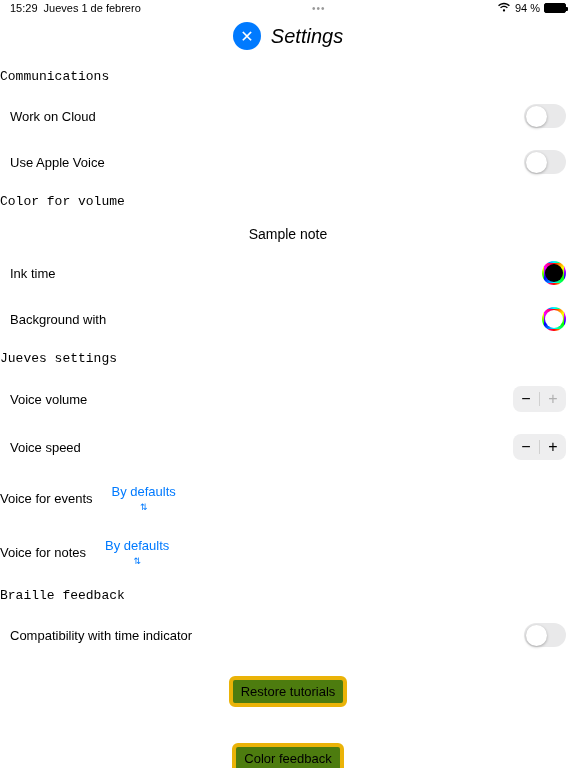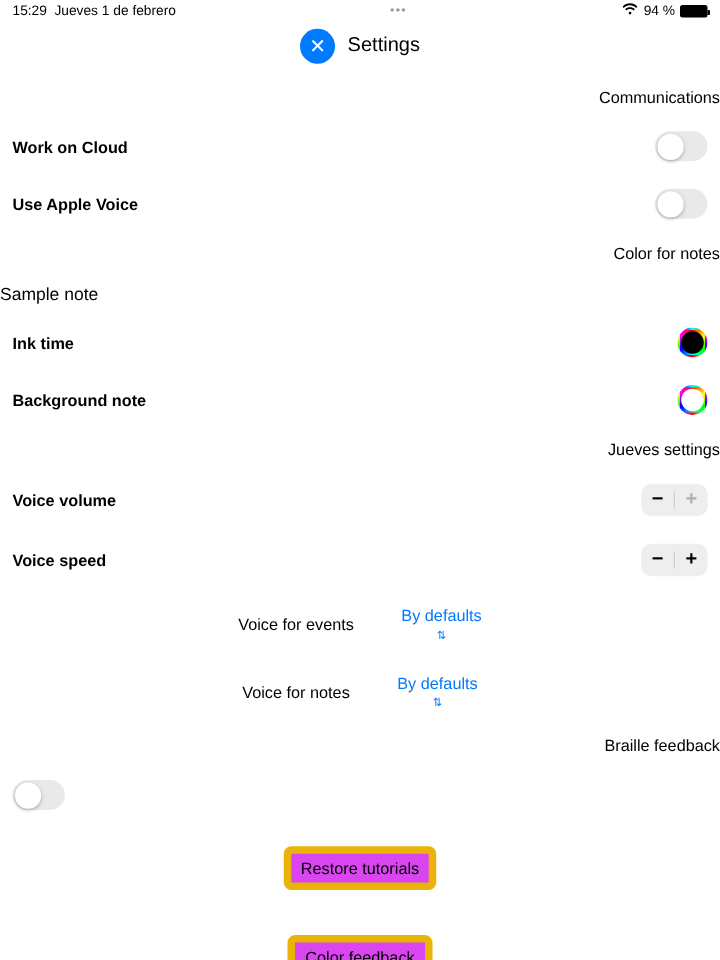--- a/index.html
+++ b/index.html
@@ -32,76 +32,76 @@
     .header {
       display: flex; justify-content: center; align-items: center;
       gap: 10px; margin-top: 6px; margin-bottom: 10px;
     }
     .close-btn {
       width: 28px; height: 28px; border-radius: 50%;
       background: #007aff; color: #fff;
       display: flex; align-items: center; justify-content: center;
       font-size: 16px; font-weight: 400;
     }
-    .header-title { font-size: 16px; font-weight: 400; }
+    .header-title { font-size: 20px; font-weight: 400; font-style: italic; }
     .section-header {
-      text-align: right; font-size: 13px;
+      text-align: left; font-size: 13px;
       padding: 9px 0;
+      font-family: Liberation Mono, monospace;
     }
     .row {
       display: flex; justify-content: space-between; align-items: center;
       padding: 11px 10px;
-      font-weight: bold;
     }
     .row-label { font-size: 13px; }
     .ios-toggle {
       width: 42px; height: 24px; border-radius: 12px;
       background: #e9e9ea; position: relative;
     }
     .ios-toggle::after {
       content: ""; position: absolute; top: 1.5px; left: 2px;
       width: 21px; height: 21px; border-radius: 50%; background: #fff;
       box-shadow: 0 1px 3px rgba(0,0,0,0.3);
     }
     .color-swatch {
       width: 24px; height: 24px; border-radius: 50%;
       border: 2px solid transparent;
       background-image: conic-gradient(red, yellow, lime, cyan, blue, magenta, red);
       display: flex; align-items: center; justify-content: center;
     }
     .color-inner {
       width: 18px; height: 18px; border-radius: 50%;
     }
-    .sample-note { font-size: 14px; padding: 8px 0; }
+    .sample-note { text-align: center; font-size: 14px; padding: 8px 0; }
     .stepper {
       display: flex; align-items: center;
       background: #eeeeef; border-radius: 8px;
       overflow: hidden;
     }
     .stepper-btn {
       width: 26px; height: 26px; display: flex;
       align-items: center; justify-content: center;
       font-size: 16px; color: #000;
     }
     .stepper-divider { width: 1px; height: 14px; background: #d0d0d0; }
     .picker-row {
-      display: flex; justify-content: center; align-items: center;
-      gap: 38px; padding: 13px 0;
+      display: flex; align-items: center;
+      gap: 19px; padding: 13px 0;
     }
     .picker-label { font-size: 13px; }
     .picker-value {
       color: #007aff; font-size: 13px;
       display: flex; align-items: center; gap: 3px; flex-direction: column;
     }
     .selector-icon { font-size: 9px; color: #007aff; }
     .action-btn {
       display: block;
       margin: 10px auto;
-      background: #d946ef;
-      border: 6px solid #eab308;
+      background: #4d7c0f;
+      border: 4px solid #eab308;
       border-radius: 6px;
       padding: 4px 8px;
       color: #000;
       font-size: 13px;
       font-weight: 400;
     }
     .action-block { padding: 8px 0; }
   </style>
 </head>
 <body>
@@ -135,33 +135,33 @@
 <div class="row">
   <span class="row-label">Work on Cloud</span>
   <div class="ios-toggle"></div>
 </div>
 
 <div class="row">
   <span class="row-label">Use Apple Voice</span>
   <div class="ios-toggle"></div>
 </div>
 
-<div class="section-header">Color for notes</div>
+<div class="section-header">Color for volume</div>
 
 <div class="sample-note">Sample note</div>
 
 <div class="row">
   <span class="row-label">Ink time</span>
   <div class="color-swatch">
     <div class="color-inner" style="background:#000000"></div>
   </div>
 </div>
 
 <div class="row">
-  <span class="row-label">Background note</span>
+  <span class="row-label">Background with</span>
   <div class="color-swatch">
     <div class="color-inner" style="background:#ffffff"></div>
   </div>
 </div>
 
 <div class="section-header">Jueves settings</div>
 
 <div class="row">
   <span class="row-label">Voice volume</span>
   <div class="stepper">
@@ -192,20 +192,21 @@
   <span class="picker-label">Voice for notes</span>
   <span class="picker-value">
     <span>By defaults</span>
     <span class="selector-icon">⇅</span>
   </span>
 </div>
 
 <div class="section-header">Braille feedback</div>
 
 <div class="row">
+  <span class="row-label">Compatibility with time indicator</span>
   <div class="ios-toggle"></div>
 </div>
 
 <div class="action-block">
   <button class="action-btn">Restore tutorials</button>
 </div>
 <div class="action-block">
   <button class="action-btn">Color feedback</button>
 </div>
 

